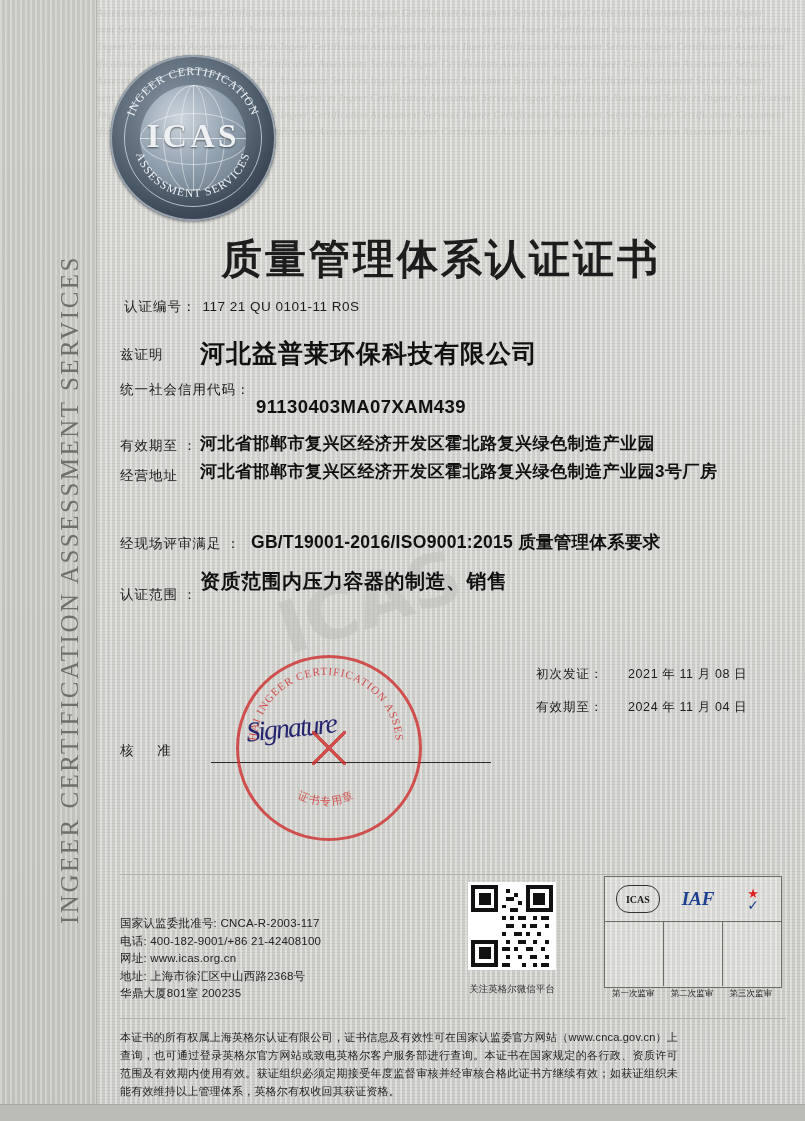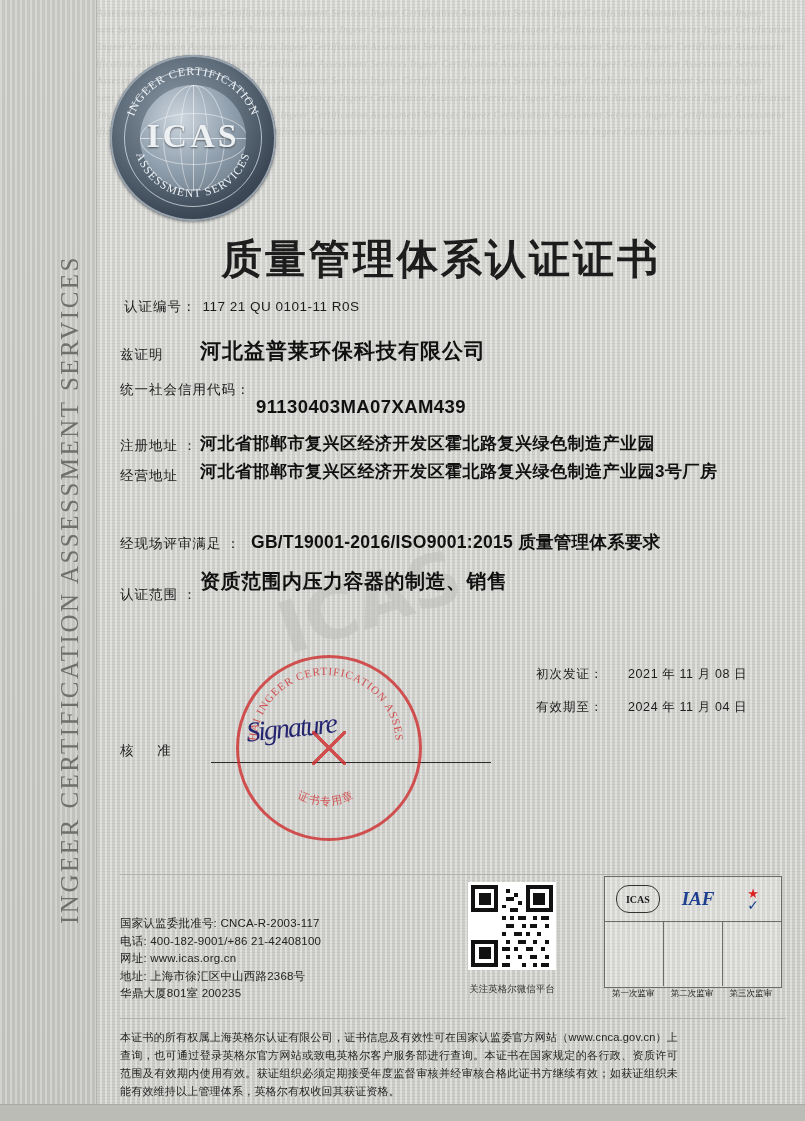--- a/index.html
+++ b/index.html
@@ -110,21 +110,21 @@
     font-size:13.5px;color:#1d1d1d;letter-spacing:0.5px;
   }
   .certno .lbl{letter-spacing:1px;}
   .certno .val{margin-left:6px;font-family:"Liberation Sans",sans-serif;}
 
   .rowlabel{font-size:13.5px;color:#1d1d1d;letter-spacing:1px;}
   .hereby{position:absolute;left:24px;top:346px;}
   .company{
     position:absolute;left:104px;top:337px;
     font-family:"DejaVu Sans","Liberation Sans",sans-serif;
-    font-size:21px;font-weight:bold;color:#111;letter-spacing:1px;
+    font-size:25px;font-weight:bold;color:#111;letter-spacing:1px;
   }
   .usci-lbl{position:absolute;left:24px;top:381px;}
   .usci-val{
     position:absolute;left:160px;top:376px;
     font-size:18.5px;font-weight:bold;color:#111;font-family:"Liberation Sans",sans-serif;letter-spacing:0.4px;margin-top:20px;
   }
   .reg-lbl{position:absolute;left:24px;top:437px;}
   .reg-val{
     position:absolute;left:104px;top:432px;font-size:17px;font-weight:bold;color:#111;letter-spacing:0.5px;
   }
@@ -265,21 +265,21 @@
     <div class="certno">
       <span class="lbl">认证编号：</span><span class="val">117 21 QU 0101-11 R0S</span>
     </div>
 
     <div class="rowlabel hereby">兹证明</div>
     <div class="company">河北益普莱环保科技有限公司</div>
 
     <div class="rowlabel usci-lbl">统一社会信用代码：</div>
     <div class="usci-val">91130403MA07XAM439</div>
 
-    <div class="rowlabel reg-lbl">注册地址 ：</div>
+    <div class="rowlabel reg-lbl">有效期至 ：</div>
     <div class="reg-val">河北省邯郸市复兴区经济开发区霍北路复兴绿色制造产业园</div>
 
     <div class="rowlabel biz-lbl">经营地址</div>
     <div class="biz-val">河北省邯郸市复兴区经济开发区霍北路复兴绿色制造产业园3号厂房</div>
 
     <div class="rowlabel std-lbl">经现场评审满足 ：</div>
     <div class="std-val">GB/T19001-2016/ISO9001:2015 质量管理体系要求</div>
 
     <div class="rowlabel scope-lbl">认证范围 ：</div>
     <div class="scope-val">资质范围内压力容器的制造、销售</div>

